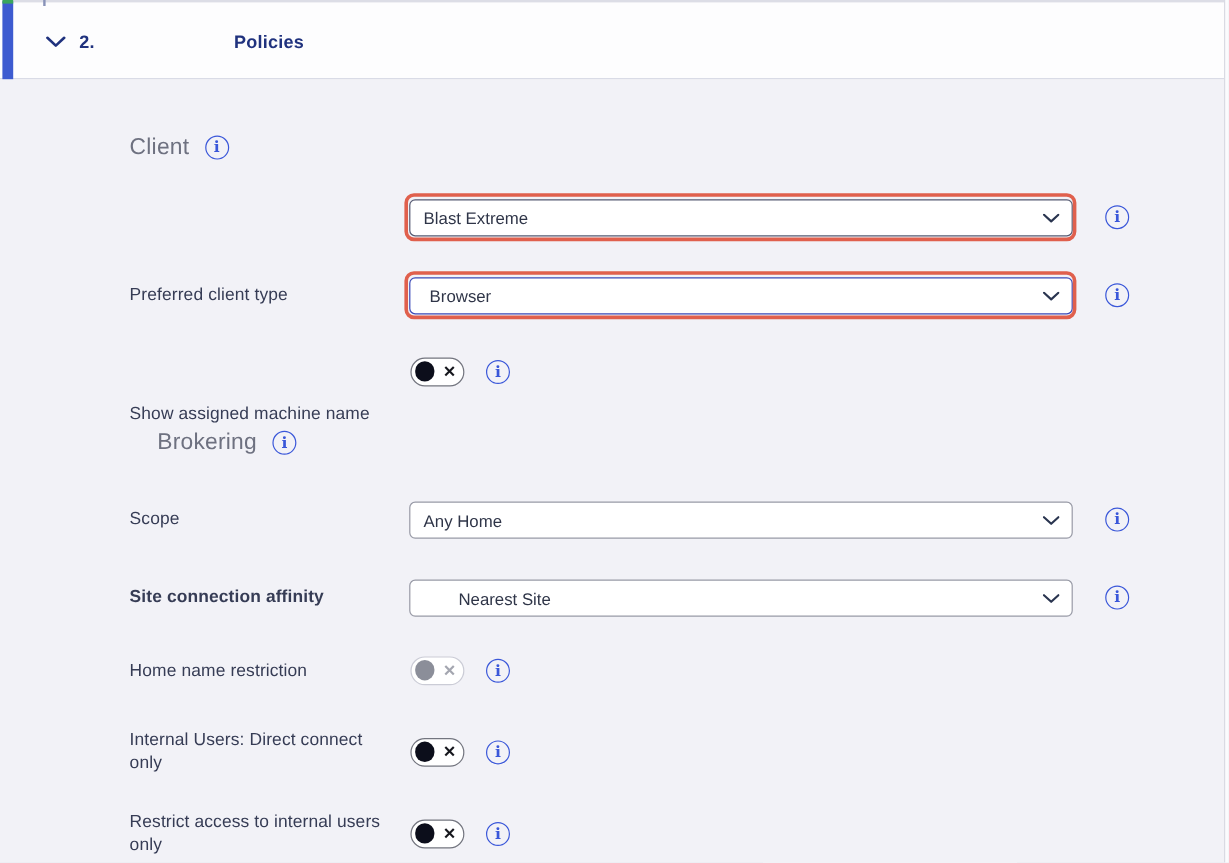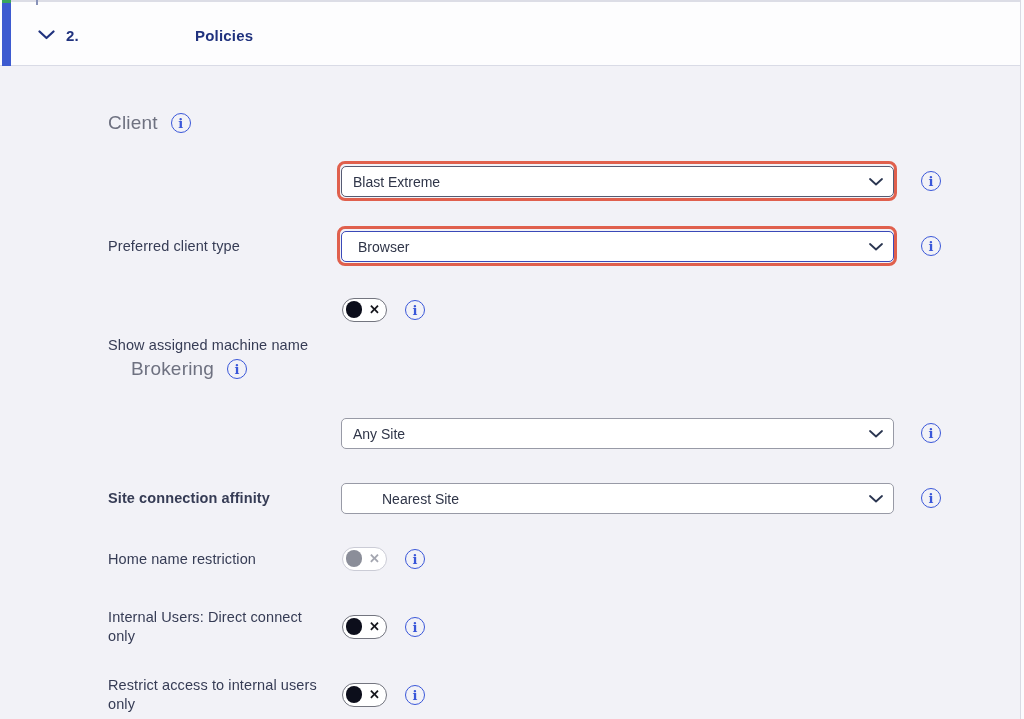--- a/index.html
+++ b/index.html
@@ -119,22 +119,23 @@
     <span class="knob"></span>
     <span class="xmark">✕</span>
   </div>
   <div class="info" style="left:405px; top:300px;">i</div>
 
   <div class="sec-head" style="top:356px;margin-left:23px;">
     <span>Brokering</span>
     <span class="info inline">i</span>
   </div>
 
+  <div class="row-label" style="top:424px;">Scope</div>
   <div class="select" style="top:418px;">
-    <span>Any Site</span>
+    <span>Any Home</span>
     <svg class="chev" width="14" height="8" viewBox="0 0 14 8">
       <polyline points="1,1 7,6.5 13,1" fill="none" stroke="#2a3550" stroke-width="1.8" stroke-linecap="round" stroke-linejoin="round"></polyline>
     </svg>
   </div>
   <div class="info" style="left:921px; top:423px;">i</div>
 
   <div class="row-label" style="top:489px;font-weight:bold;">Site connection affinity</div>
   <div class="select" style="top:483px;padding-left:40px;">
     <span>Nearest Site</span>
     <svg class="chev" width="14" height="8" viewBox="0 0 14 8">

